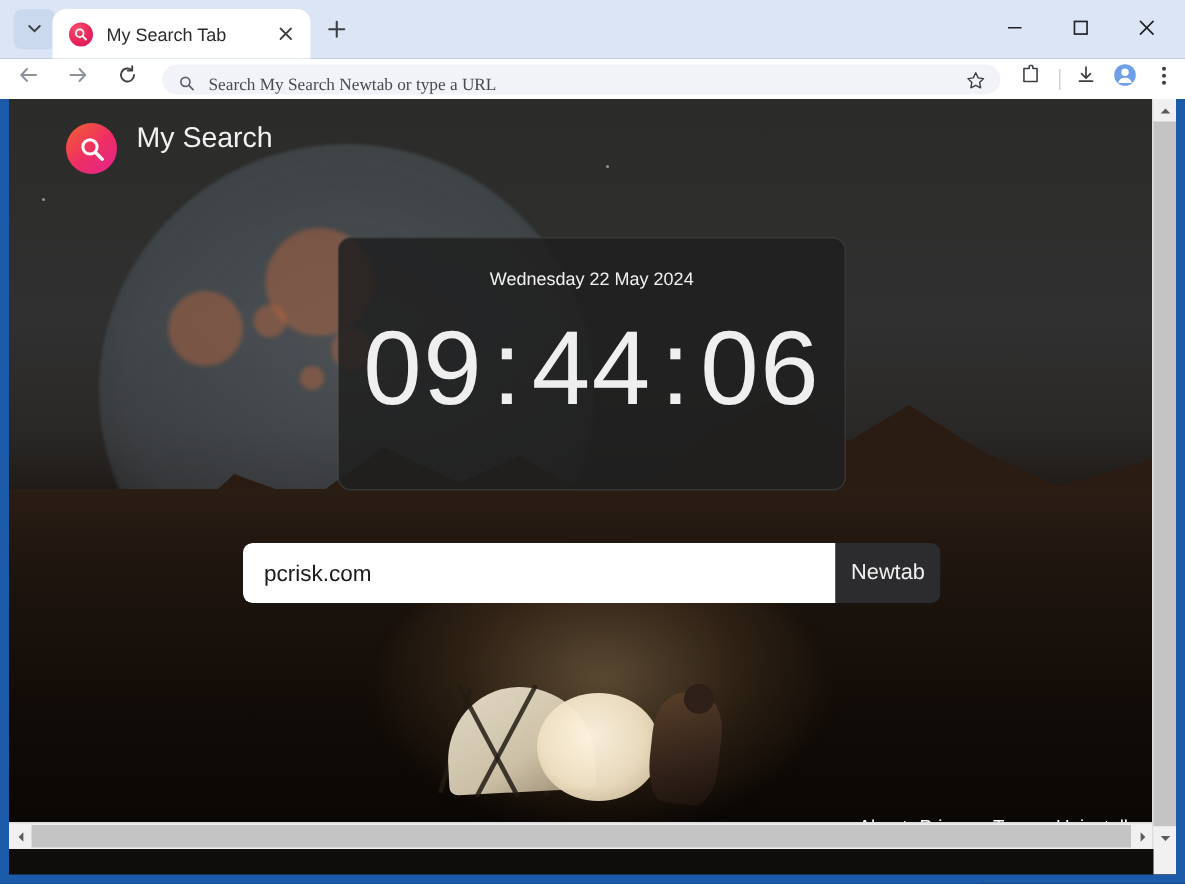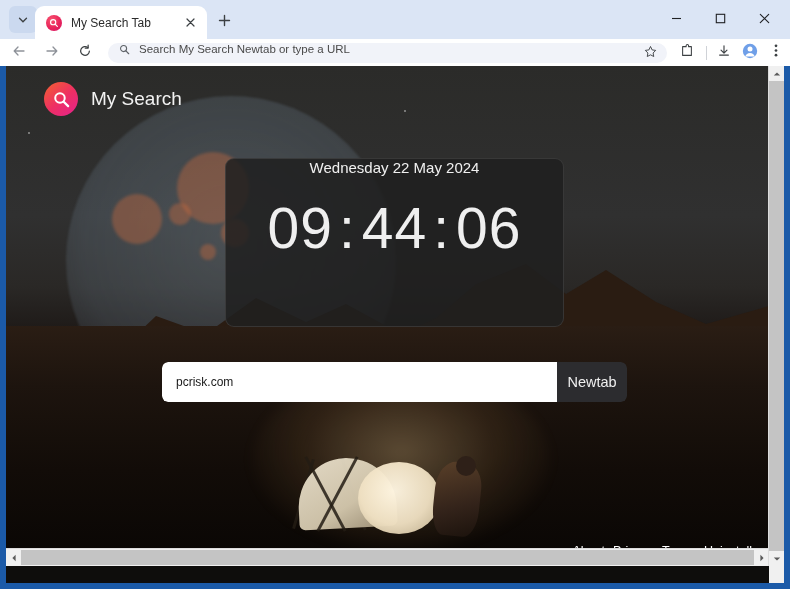--- a/index.html
+++ b/index.html
@@ -121,23 +121,24 @@
     justify-content: center;
     flex: none;
   }
   .omnibox {
     flex: 1;
     height: 20px;
     margin: 0 8px 0 9px;
     border-radius: 11px;
     background: #f1f3f9;
     display: flex;
-    align-items: flex-start;
+    align-items: flex-end;
     padding: 0 6px;
     box-sizing: border-box;
+    font-family: Liberation Serif, serif;
   }
   .omnibox-icon {
     width: 14px; height: 14px;
     margin-left: 3px;
     display: flex;
     align-items: center;
     justify-content: center;
     flex: none;
   }
   .omnibox-text {
@@ -300,21 +301,21 @@
     font-style: italic;
     white-space: nowrap;
     user-select: none;
   }
 
   
   .brand {
     position: absolute;
     left: 38px; top: 16px;
     display: flex;
-    align-items: center;
+    align-items: flex-start;
   }
   .brand-logo {
     width: 34px; height: 34px;
     border-radius: 50%;
     background: linear-gradient(140deg, #f2622f 0%, #ee2f63 52%, #e4238d 100%);
     display: flex;
     align-items: center;
     justify-content: center;
     flex: none;
   }
@@ -329,26 +330,27 @@
     left: 219px; top: 92px;
     width: 339px;
     height: 169px;
     background: rgba(32,32,32,0.86);
     border: 1px solid rgba(255,255,255,0.10);
     border-radius: 9px;
     box-sizing: border-box;
     text-align: center;
   }
   .clock-date {
-    font-size: 15px;
+    margin-top: 20px;
+    font-size: 12px;
     color: #f0f0f0;
   }
   .clock-time {
     margin-top: 6px;
-    font-size: 57px;
+    font-size: 70px;
     line-height: 92px;
     color: #efefef;
     font-weight: 400;
     letter-spacing: 1px;
     font-family: "Liberation Sans", sans-serif;
   }
   .clock-time .sep { padding: 0 6px; }
 
   .searchbar {
     position: absolute;
@@ -357,21 +359,21 @@
     height: 40px;
     display: flex;
     border-radius: 6px;
     overflow: hidden;
   }
   .search-input {
     flex: 1;
     background: #ffffff;
     border: none;
     outline: none;
-    font-size: 12px;
+    font-size: 15px;
     color: #1a1a1a;
     padding: 0 14px;
     font-family: "Liberation Sans", sans-serif;
     border-radius: 6px 0 0 6px;
   }
   .search-btn {
     width: 70px;
     background: #2c2c2f;
     color: #f0f0f0;
     font-size: 14.5px;

